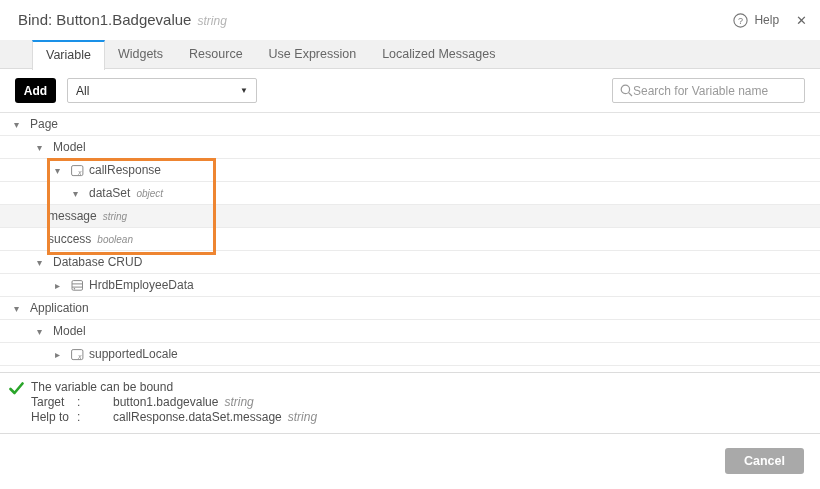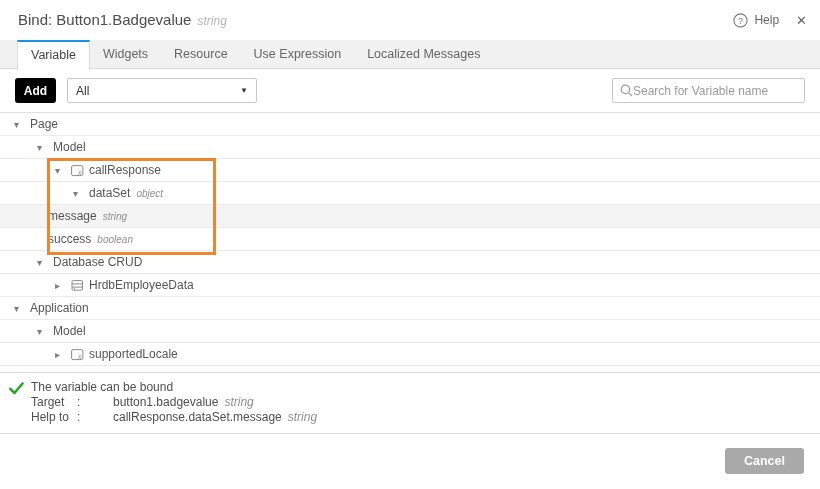--- a/index.html
+++ b/index.html
@@ -8,21 +8,21 @@
 
   
   .header { height:40px; position:relative; background:#fff; }
   .title { position:absolute; left:18px; top:11px; font-size:15px; color:#4c4c4c; }
   .title .ttype-title { font-style:italic; color:#b4b4b4; font-size:12px; margin-left:6px; }
   .header-right { position:absolute; right:13px; top:0; height:40px; display:flex; align-items:center; gap:7px; }
   .help-btn { display:flex; align-items:center; gap:6px; color:#666; font-size:12px; cursor:pointer; }
   .close-btn { margin-left:10px; color:#666; font-size:13px; cursor:pointer; line-height:1; }
 
   
-  .tabstrip { height:29px; background:#f1f1f1; border-bottom:1px solid #dcdcdc; padding-left:17px; display:flex; }
+  .tabstrip { height:29px; background:#f1f1f1; border-bottom:1px solid #dcdcdc; padding-left:32px; display:flex; }
   .tab { padding:0 13px; height:29px; line-height:29px; font-size:12.5px; color:#666; cursor:pointer; white-space:nowrap; }
   .tab.active { background:#fff; border-top:2px solid #1a91e8; border-left:1px solid #dcdcdc; border-right:1px solid #dcdcdc; height:30px; line-height:26px; margin-bottom:-1px; color:#454545; }
 
   
   .toolbar { height:43px; display:flex; align-items:center; padding:0 15px; }
   .btn-add { width:41px; height:25px; background:#000000; color:#fff; border:none; border-radius:3px; font-size:12px; font-weight:bold; font-family:inherit; cursor:pointer; }
   .filter-select { width:190px; height:25px; margin-left:11px; border:1px solid #c9c9c9; border-radius:2px; display:flex; align-items:center; padding:0 8px; font-size:12px; color:#333; cursor:pointer; }
   .filter-select .arrow { margin-left:auto; font-size:8px; color:#333; }
   .searchbox { margin-left:auto; width:193px; height:25px; border:1px solid #c9c9c9; border-radius:2px; display:flex; align-items:center; padding:0 7px; }
   .searchbox input { border:none; outline:none; flex:1; font-size:12px; color:#555; font-family:inherit; }

